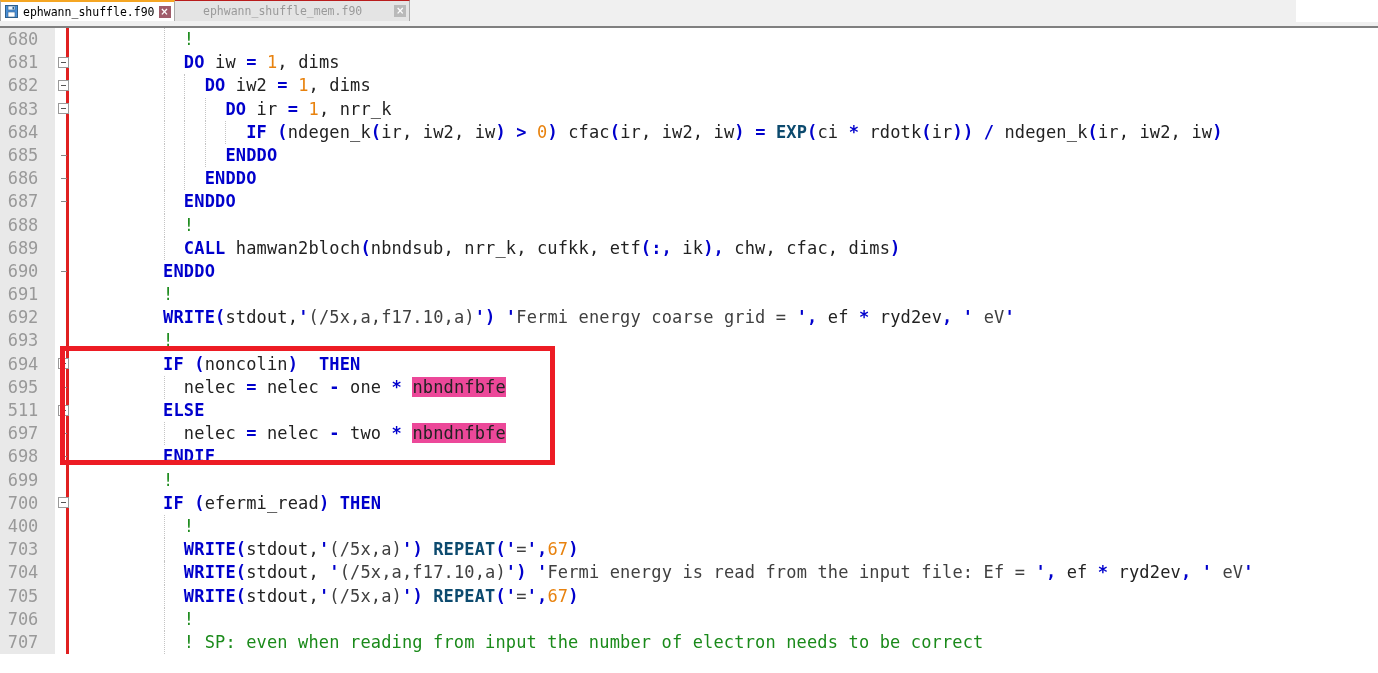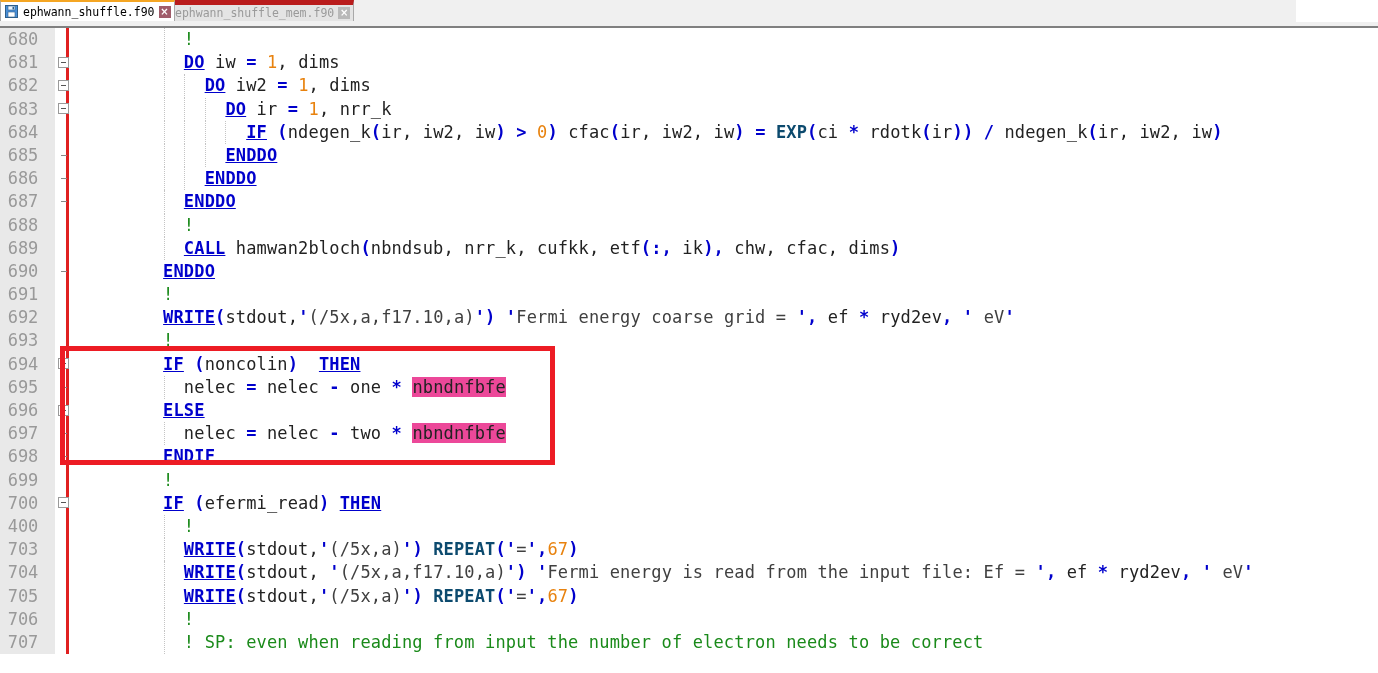--- a/index.html
+++ b/index.html
@@ -29,23 +29,24 @@
   .tab.active{
     left:0;
     background:#ffffff;
     border-top:2px solid #f5a623;
     color:#000000;
     z-index:3;
   }
   .tab.inactive{
     left:152px;
     background:#e4e4e4;
-    border-top:5px solid #b91c1c;
+    border-top:1px solid #b91c1c;
     color:#9a9a9a;
     z-index:2;
+    gap:28px;
   }
   .tab-icon{
     width:13px;height:13px;margin-right:5px;flex:0 0 auto;
     position:relative;display:inline-block;
   }
   .tab-icon svg{display:block;}
   .tab-label{margin-right:4px;letter-spacing:0px;}
   .tab-close{
     width:12px;height:12px;flex:0 0 auto;
     display:flex;align-items:center;justify-content:center;
@@ -117,21 +118,21 @@
     color:#222222;
     letter-spacing:0.15px;
   }
   
   .iguide{
     position:absolute;top:0;width:1px;height:23.2px;
     border-left:1px dotted #c4c4c4;
     z-index:1;
   }
   
-  .kw{color:#0000cc;font-weight:bold;text-decoration:underline;}
+  .kw{color:#0000cc;font-weight:bold;}
   .intr{color:#0c4a6e;font-weight:bold;}
   .num{color:#e8820e;}
   .str{color:#404040;}
   .cmt{color:#1a8a1a;}
   .pun{color:#0000cc;font-weight:bold;}
   .id{color:#222222;}
   .hl{background:#ec4899;}
 
   
   #redbox{
@@ -184,21 +185,21 @@
     <div class="line"><div class="gutter-bg"></div><div class="gutter-num">686</div><div class="fold-col"></div><div class="changebar"></div><div class="fold-tick"></div><div class="iguide" style="left: 163.76px;"></div><div class="iguide" style="left: 184.2px;"></div><div class="code"><span class="id">            </span><span class="kw">ENDDO</span></div></div>
     <div class="line"><div class="gutter-bg"></div><div class="gutter-num">687</div><div class="fold-col"></div><div class="changebar"></div><div class="fold-tick"></div><div class="iguide" style="left: 163.76px;"></div><div class="code"><span class="id">          </span><span class="kw">ENDDO</span></div></div>
     <div class="line"><div class="gutter-bg"></div><div class="gutter-num">688</div><div class="fold-col"></div><div class="changebar"></div><div class="iguide" style="left: 163.76px;"></div><div class="code"><span class="id">          </span><span class="cmt">!</span></div></div>
     <div class="line"><div class="gutter-bg"></div><div class="gutter-num">689</div><div class="fold-col"></div><div class="changebar"></div><div class="iguide" style="left: 163.76px;"></div><div class="code"><span class="id">          </span><span class="kw">CALL</span><span class="id"> hamwan2bloch</span><span class="pun">(</span><span class="id">nbndsub, nrr_k, cufkk, etf</span><span class="pun">(:,</span><span class="id"> ik</span><span class="pun">),</span><span class="id"> chw, cfac, dims</span><span class="pun">)</span></div></div>
     <div class="line"><div class="gutter-bg"></div><div class="gutter-num">690</div><div class="fold-col"></div><div class="changebar"></div><div class="fold-tick"></div><div class="code"><span class="id">        </span><span class="kw">ENDDO</span></div></div>
     <div class="line"><div class="gutter-bg"></div><div class="gutter-num">691</div><div class="fold-col"></div><div class="changebar"></div><div class="code"><span class="id">        </span><span class="cmt">!</span></div></div>
     <div class="line"><div class="gutter-bg"></div><div class="gutter-num">692</div><div class="fold-col"></div><div class="changebar"></div><div class="code"><span class="id">        </span><span class="kw">WRITE</span><span class="pun">(</span><span class="id">stdout,</span><span class="pun">'</span><span class="str">(/5x,a,f17.10,a)</span><span class="pun">'</span><span class="pun">)</span><span class="id"> </span><span class="pun">'</span><span class="str">Fermi energy coarse grid = </span><span class="pun">'</span><span class="pun">,</span><span class="id"> ef </span><span class="pun">*</span><span class="id"> ryd2ev</span><span class="pun">,</span><span class="id"> </span><span class="pun">'</span><span class="str"> eV</span><span class="pun">'</span></div></div>
     <div class="line"><div class="gutter-bg"></div><div class="gutter-num">693</div><div class="fold-col"></div><div class="changebar"></div><div class="code"><span class="id">        </span><span class="cmt">!</span></div></div>
     <div class="line"><div class="gutter-bg"></div><div class="gutter-num">694</div><div class="fold-col"></div><div class="changebar"></div><div class="fold-box"></div><div class="code"><span class="id">        </span><span class="kw">IF</span><span class="id"> </span><span class="pun">(</span><span class="id">noncolin</span><span class="pun">)</span><span class="id">  </span><span class="kw">THEN</span></div></div>
     <div class="line"><div class="gutter-bg"></div><div class="gutter-num">695</div><div class="fold-col"></div><div class="changebar"></div><div class="fold-tick"></div><div class="iguide" style="left: 163.76px;"></div><div class="code"><span class="id">          </span><span class="id">nelec </span><span class="pun">=</span><span class="id"> nelec </span><span class="pun">-</span><span class="id"> one </span><span class="pun">*</span><span class="id"> </span><span class="id hl">nbndnfbfe</span></div></div>
-    <div class="line"><div class="gutter-bg"></div><div class="gutter-num">696</div><div class="fold-col"></div><div class="changebar"></div><div class="fold-box"></div><div class="code"><span class="id">        </span><span class="kw">ELSE</span></div></div>
+    <div class="line"><div class="gutter-bg"></div><div class="gutter-num">511</div><div class="fold-col"></div><div class="changebar"></div><div class="fold-box"></div><div class="code"><span class="id">        </span><span class="kw">ELSE</span></div></div>
     <div class="line"><div class="gutter-bg"></div><div class="gutter-num">697</div><div class="fold-col"></div><div class="changebar"></div><div class="fold-tick"></div><div class="iguide" style="left: 163.76px;"></div><div class="code"><span class="id">          </span><span class="id">nelec </span><span class="pun">=</span><span class="id"> nelec </span><span class="pun">-</span><span class="id"> two </span><span class="pun">*</span><span class="id"> </span><span class="id hl">nbndnfbfe</span></div></div>
     <div class="line"><div class="gutter-bg"></div><div class="gutter-num">698</div><div class="fold-col"></div><div class="changebar"></div><div class="fold-tick"></div><div class="code"><span class="id">        </span><span class="kw">ENDIF</span></div></div>
     <div class="line"><div class="gutter-bg"></div><div class="gutter-num">699</div><div class="fold-col"></div><div class="changebar"></div><div class="code"><span class="id">        </span><span class="cmt">!</span></div></div>
     <div class="line"><div class="gutter-bg"></div><div class="gutter-num">700</div><div class="fold-col"></div><div class="changebar"></div><div class="fold-box"></div><div class="code"><span class="id">        </span><span class="kw">IF</span><span class="id"> </span><span class="pun">(</span><span class="id">efermi_read</span><span class="pun">)</span><span class="id"> </span><span class="kw">THEN</span></div></div>
     <div class="line"><div class="gutter-bg"></div><div class="gutter-num">400</div><div class="fold-col"></div><div class="changebar"></div><div class="iguide" style="left: 163.76px;"></div><div class="code"><span class="id">          </span><span class="cmt">!</span></div></div>
     <div class="line"><div class="gutter-bg"></div><div class="gutter-num">703</div><div class="fold-col"></div><div class="changebar"></div><div class="iguide" style="left: 163.76px;"></div><div class="code"><span class="id">          </span><span class="kw">WRITE</span><span class="pun">(</span><span class="id">stdout,</span><span class="pun">'</span><span class="str">(/5x,a)</span><span class="pun">'</span><span class="pun">)</span><span class="id"> </span><span class="intr">REPEAT</span><span class="pun">(</span><span class="pun">'</span><span class="str">=</span><span class="pun">'</span><span class="pun">,</span><span class="num">67</span><span class="pun">)</span></div></div>
     <div class="line"><div class="gutter-bg"></div><div class="gutter-num">704</div><div class="fold-col"></div><div class="changebar"></div><div class="iguide" style="left: 163.76px;"></div><div class="code"><span class="id">          </span><span class="kw">WRITE</span><span class="pun">(</span><span class="id">stdout, </span><span class="pun">'</span><span class="str">(/5x,a,f17.10,a)</span><span class="pun">'</span><span class="pun">)</span><span class="id"> </span><span class="pun">'</span><span class="str">Fermi energy is read from the input file: Ef = </span><span class="pun">'</span><span class="pun">,</span><span class="id"> ef </span><span class="pun">*</span><span class="id"> ryd2ev</span><span class="pun">,</span><span class="id"> </span><span class="pun">'</span><span class="str"> eV</span><span class="pun">'</span></div></div>
     <div class="line"><div class="gutter-bg"></div><div class="gutter-num">705</div><div class="fold-col"></div><div class="changebar"></div><div class="iguide" style="left: 163.76px;"></div><div class="code"><span class="id">          </span><span class="kw">WRITE</span><span class="pun">(</span><span class="id">stdout,</span><span class="pun">'</span><span class="str">(/5x,a)</span><span class="pun">'</span><span class="pun">)</span><span class="id"> </span><span class="intr">REPEAT</span><span class="pun">(</span><span class="pun">'</span><span class="str">=</span><span class="pun">'</span><span class="pun">,</span><span class="num">67</span><span class="pun">)</span></div></div>
     <div class="line"><div class="gutter-bg"></div><div class="gutter-num">706</div><div class="fold-col"></div><div class="changebar"></div><div class="iguide" style="left: 163.76px;"></div><div class="code"><span class="id">          </span><span class="cmt">!</span></div></div>
     <div class="line"><div class="gutter-bg"></div><div class="gutter-num">707</div><div class="fold-col"></div><div class="changebar"></div><div class="iguide" style="left: 163.76px;"></div><div class="code"><span class="id">          </span><span class="cmt">! SP: even when reading from input the number of electron needs to be correct</span></div></div>

